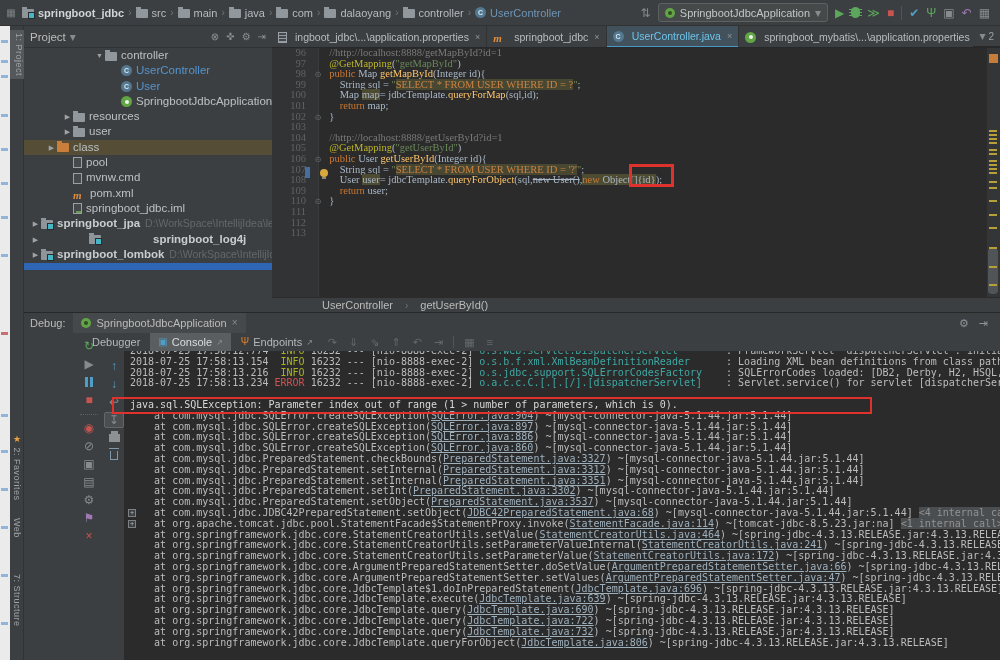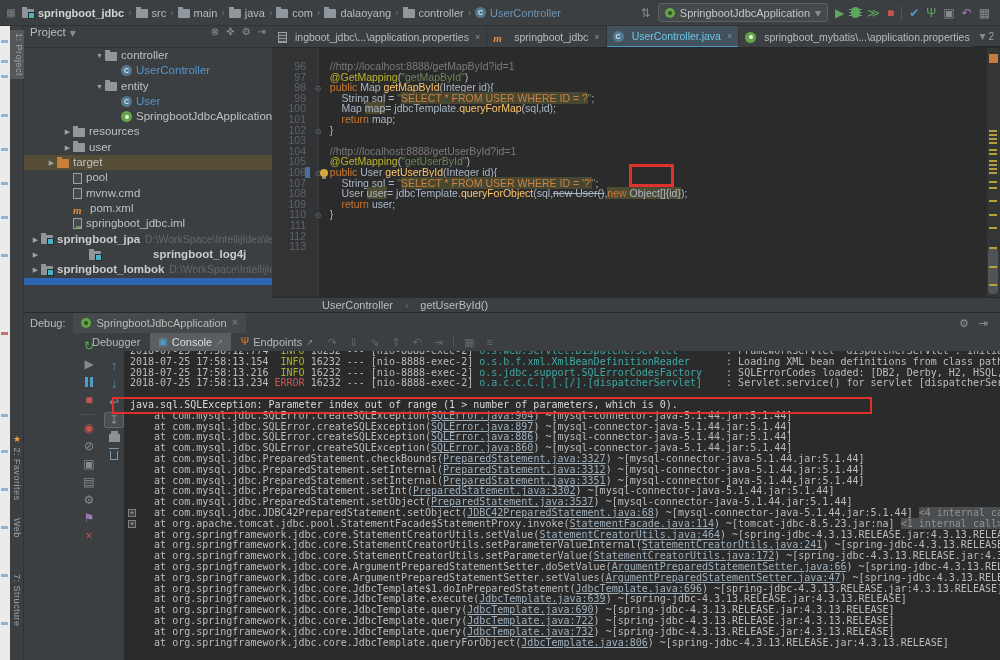--- a/index.html
+++ b/index.html
@@ -30,21 +30,21 @@
   #white-strip{position:absolute;left:0;top:26px;width:10px;height:634px;background:#ebebeb;z-index:4}
   .wmark{position:absolute;left:1px;width:7px;height:3px;background:#7aa7d6;opacity:.8}
   #leftbar{position:absolute;left:10px;top:26px;width:14px;height:634px;background:#3c3f41;border-right:1px solid #323232;z-index:4}
   .vlabel{writing-mode:vertical-rl;font-size:9px;color:#9fa3a6;letter-spacing:.5px;white-space:nowrap}
   #lb-top{position:absolute;left:0;top:4px;width:14px;padding:3px 0;background:#54585a;text-align:center}
   #lb-fav{position:absolute;left:2px;top:408px}
   #lb-web{position:absolute;left:2px;top:492px}
   #lb-struct{position:absolute;left:2px;top:548px}
   .star{color:#e8a33d;font-size:9px}
   
-  #project-header{position:absolute;left:24px;top:26px;width:248px;height:22px;display:flex;padding:0 6px;font-size:11.5px;border-bottom:1px solid #323232}
+  #project-header{position:absolute;left:24px;top:26px;width:248px;height:22px;display:flex;align-items:center;padding:0 6px;font-size:11.5px;border-bottom:1px solid #323232}
   #project-header .hic{margin-left:7px;color:#8d9194;font-size:10px}
   #project-tree{position:absolute;left:24px;top:48px;width:248px;height:264px;overflow:hidden;font-size:11.5px}
   .trow{display:flex;align-items:center;height:15.3px;line-height:15.3px;white-space:nowrap;cursor:default}
   .trow.sel{background:#554d35}
   .tarrow{width:11px;flex:none;color:#9da2a6;font-size:7px;text-align:center}
   .tico{display:inline-block;width:13px;height:11px;position:relative;margin-right:4px;flex:none}
   .ic-folder{width:12px;height:9px;background:#90979d;border-radius:1px;margin-top:1px}
   .ic-folder::before{content:"";position:absolute;top:-2px;left:0;width:5px;height:2px;background:#90979d}
   .ic-folder-ex{width:12px;height:9px;background:#c97e3c;border-radius:1px;margin-top:1px}
   .ic-folder-ex::before{content:"";position:absolute;top:-2px;left:0;width:5px;height:2px;background:#c97e3c}
@@ -67,21 +67,21 @@
   #tree-sliver{height:7px;background:#2f65b5;margin-top:1px}
   
   #tabbar{position:absolute;left:272px;top:26px;width:728px;height:22px;background:#3c3f41;border-bottom:1px solid #282828;display:flex;overflow:hidden}
   .etab{display:flex;align-items:center;gap:4px;padding:0 6px;font-size:10.5px;color:#b8bcbe;border-right:1px solid #323232;white-space:nowrap;height:22px}
   .etab.active{background:#41525d;border-bottom:2px solid #4a97c9;color:#6fc3e9}
   .etab .x{color:#8d9194;font-size:9px;margin-left:2px}
   #tab-overflow{position:absolute;right:0;top:26px;height:21px;background:#3c3f41;display:flex;align-items:center;gap:3px;padding:0 6px;font-size:10px;color:#9da2a5;z-index:3;border-bottom:1px solid #282828}
   
   #editor{position:absolute;left:272px;top:48px;width:728px;height:249px;background:#2b2b2b;overflow:hidden}
   #editor::before{content:"";position:absolute;left:0;top:0;width:46px;height:100%;background:#313335;border-right:1px solid #3a3c3e}
-  #code-lines{position:absolute;left:0;top:13px;font-family:Liberation Sans, sans-serif;font-size:10.5px;line-height:10.6px;white-space:pre;color:#a9b7c6}
+  #code-lines{position:absolute;left:0;top:0;font-family:Liberation Serif, serif;font-size:10.5px;line-height:10.6px;white-space:pre;color:#a9b7c6}
   .cline{height:10.6px;position:relative}
   .num{display:inline-block;width:40px;padding-right:6px;text-align:right;color:#606366}
   .foldc{display:inline-block;width:12px;color:#6e7274;font-size:8px;text-align:center}
   .cmt{color:#7a7a7a}.ann{color:#bbb529}.kw{color:#cc7832}.str{color:#6a8759}
   .sql{color:#cc8242;background:#474732}
   .meth{color:#ffc66b}
   .hl{background:#4d4b32}
   .kwhl{color:#cc7832;background:#4d4b32}
   .strike{text-decoration:line-through}
   #bulb{position:absolute;left:320px;top:169px;width:8px;height:8px;border-radius:50%;background:#d9a93f;z-index:3}
@@ -218,25 +218,20 @@
     <div class="trow" style="padding-left: 70px;">
       <span class="tarrow">▼</span>
       <span class="tico ic-folder"></span>
       <span class="tlabel">controller</span>
     </div>
     <div class="trow" style="padding-left: 86px;">
       <span class="tarrow"></span>
       <span class="tico ic-class"></span>
       <span class="tlabel blue">UserController</span>
     </div>
-    <div class="trow" style="padding-left: 70px;">
-      <span class="tarrow">▼</span>
-      <span class="tico ic-folder"></span>
-      <span class="tlabel">entity</span>
-    </div>
     <div class="trow" style="padding-left: 86px;">
       <span class="tarrow"></span>
       <span class="tico ic-class"></span>
       <span class="tlabel blue">User</span>
     </div>
     <div class="trow" style="padding-left: 86px;">
       <span class="tarrow"></span>
       <span class="tico ic-boot"></span>
       <span class="tlabel">SpringbootJdbcApplication</span>
     </div>
@@ -246,21 +241,21 @@
       <span class="tlabel">resources</span>
     </div>
     <div class="trow" style="padding-left: 38px;">
       <span class="tarrow">▶</span>
       <span class="tico ic-folder"></span>
       <span class="tlabel">user</span>
     </div>
     <div class="trow sel" style="padding-left: 22px;">
       <span class="tarrow">▶</span>
       <span class="tico ic-folder-ex"></span>
-      <span class="tlabel">target</span>
+      <span class="tlabel">class</span>
     </div>
     <div class="trow" style="padding-left: 38px;">
       <span class="tarrow"></span>
       <span class="tico ic-file"></span>
       <span class="tlabel">pool</span>
     </div>
     <div class="trow" style="padding-left: 38px;">
       <span class="tarrow"></span>
       <span class="tico ic-file"></span>
       <span class="tlabel">mvnw.cmd</span>

